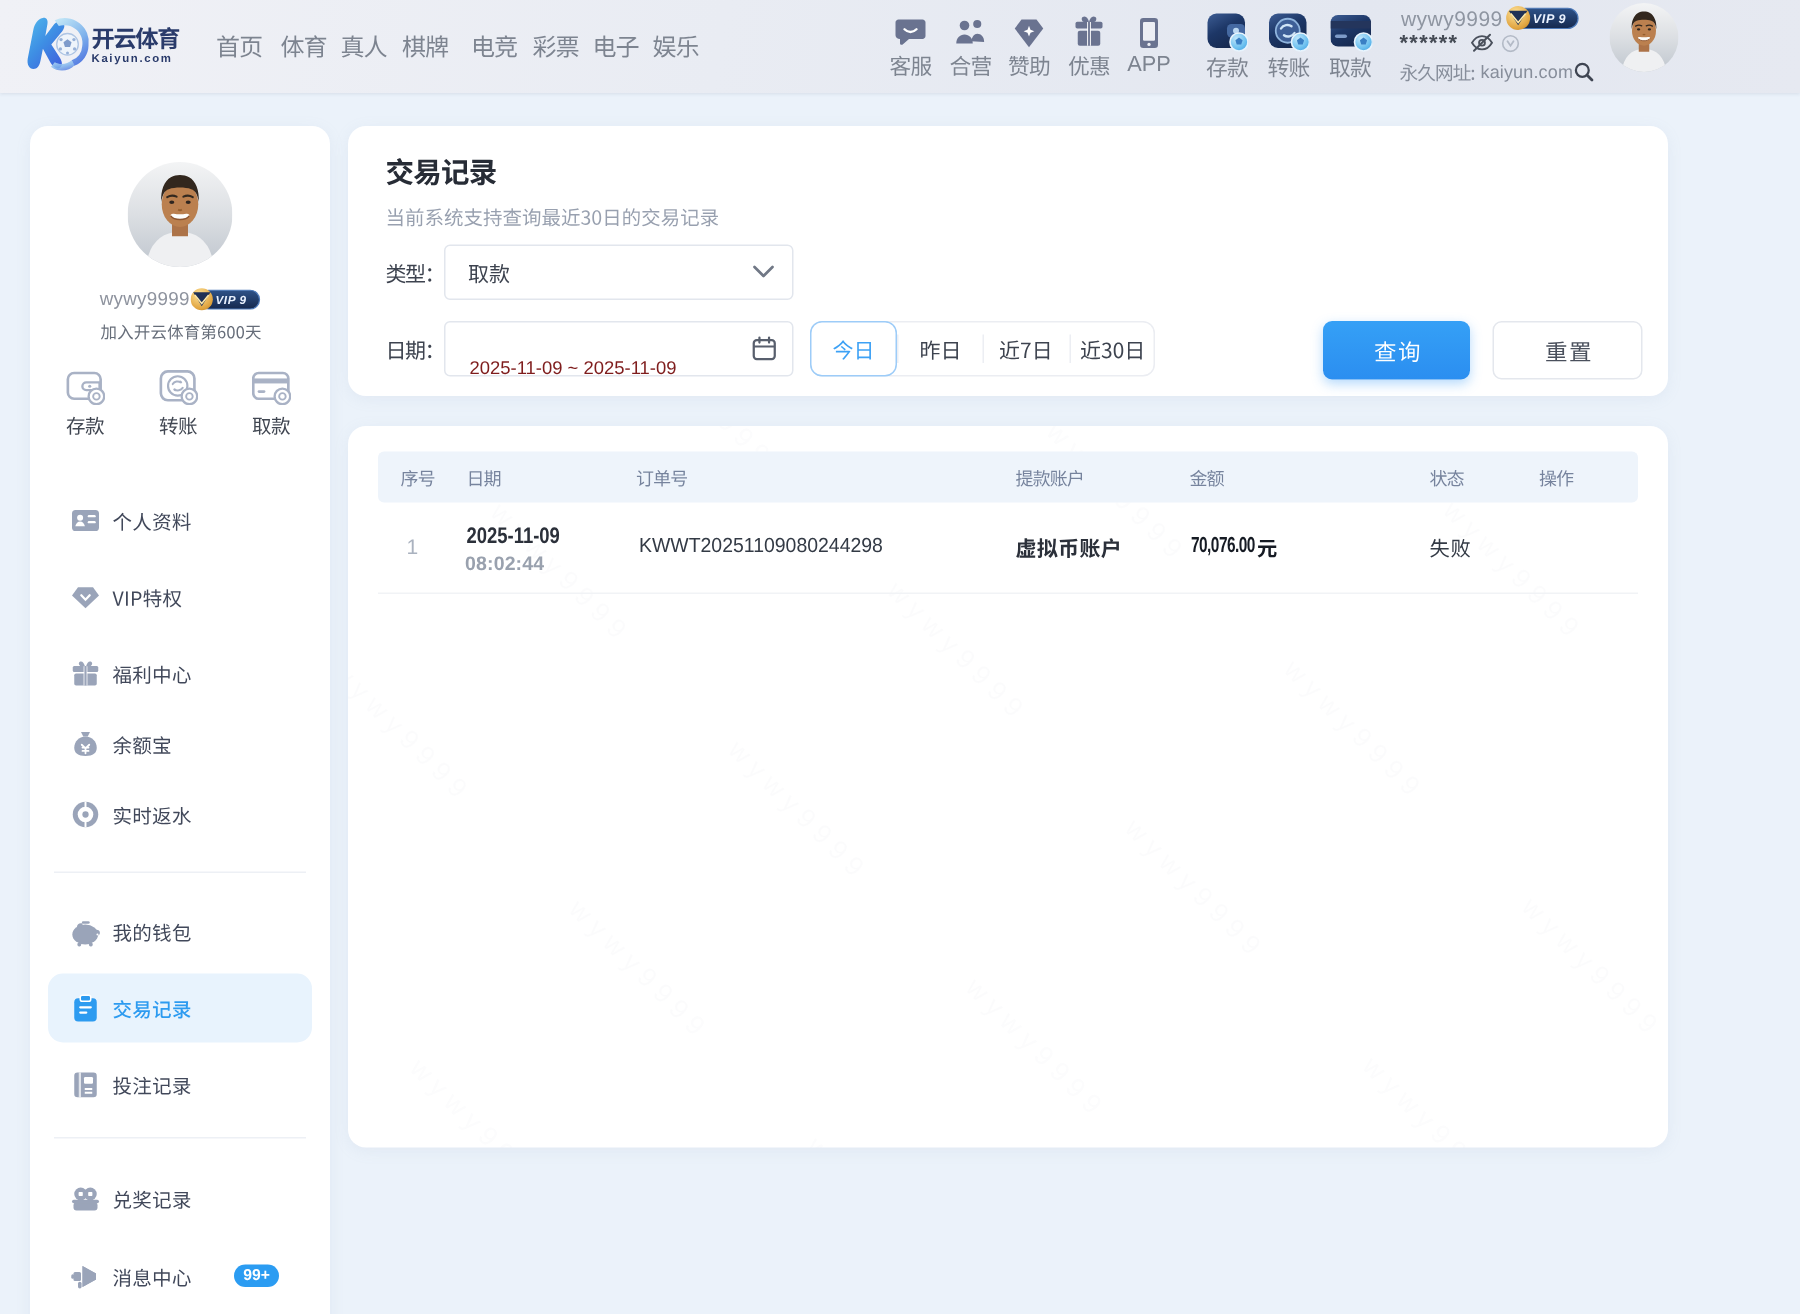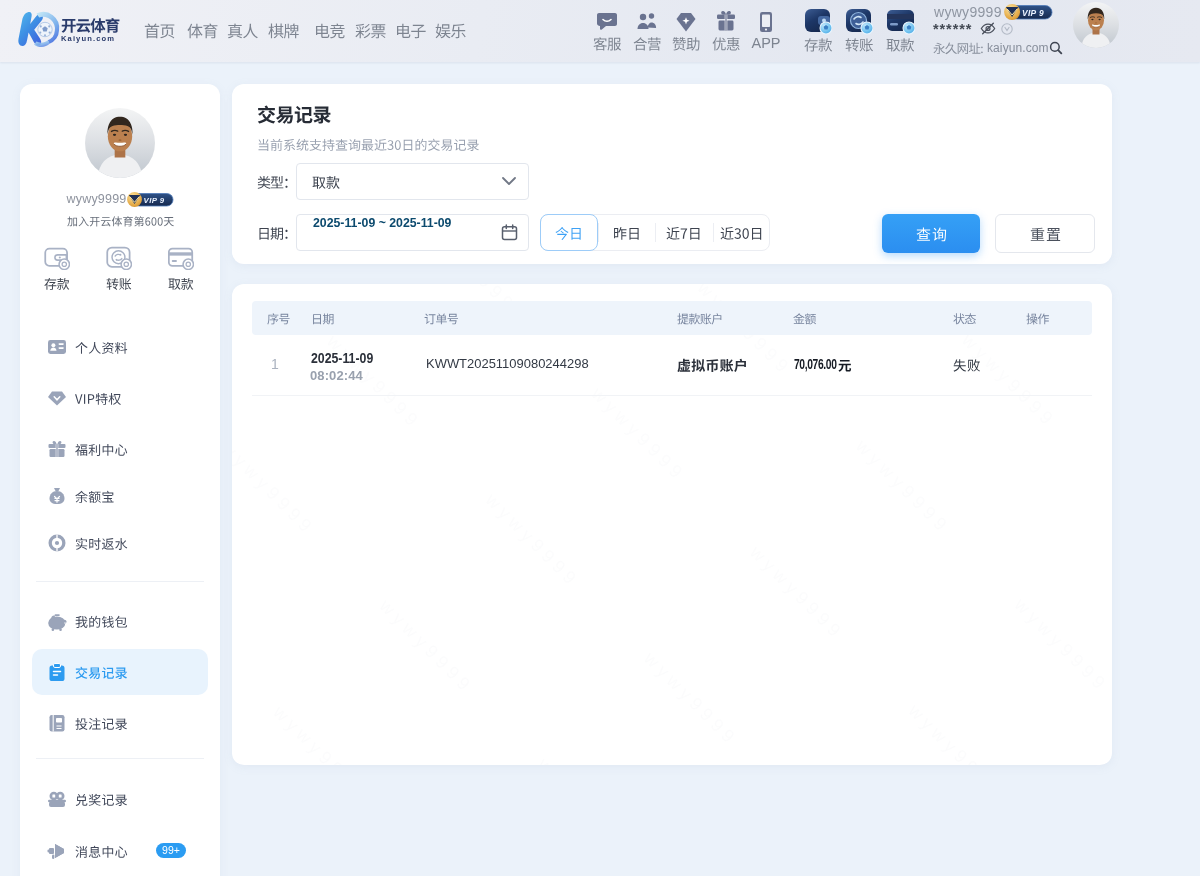--- a/index.html
+++ b/index.html
@@ -625,21 +625,21 @@
   </svg>
 <svg class="t" style="left:75.0px;top:842.0px;" width="53" height="19" viewBox="0 0 53 19">
     <g fill="#41485a" transform="translate(0,14.83) scale(0.013000,-0.013000)">
       <use href="#g78" x="0.0"></use>
       <use href="#g79" x="1015.4"></use>
       <use href="#g55" x="2030.8"></use>
       <use href="#g56" x="3046.2"></use>
     </g>
   </svg>
 <div style="position:absolute;left:156px;top:843px;width:30px;height:15px;background:#2b9cf2;border-radius:8px;"></div>
-<div style="position:absolute;left:171.0px;top:842.6px;transform:translateX(-50%);font-size:10.5px;color:#fff;font-weight:400;letter-spacing:0.0px;line-height:15.8px;white-space:nowrap;">99+</div>
+<div style="position:absolute;left:171.0px;top:842.6px;transform:translateX(-50%);font-size:10.5px;color:#fff;font-weight:700;letter-spacing:0.0px;line-height:15.8px;white-space:nowrap;">99+</div>
 <div style="position:absolute;left:232px;top:84px;width:880px;height:180px;background:#fff;border-radius:12px;box-shadow:0 2px 10px rgba(140,160,190,.10);"></div>
 <svg class="t" style="left:257.0px;top:100.0px;" width="74" height="28" viewBox="0 0 74 28">
     <g fill="#272c36" transform="translate(0,21.79) scale(0.019000,-0.019000)">
       <use href="#g80" x="0.0"></use>
       <use href="#g81" x="973.7"></use>
       <use href="#g82" x="1947.4"></use>
       <use href="#g83" x="2921.1"></use>
     </g>
   </svg>
 <svg class="t" style="left:257.0px;top:135.0px;" width="222" height="19" viewBox="0 0 222 19">
@@ -682,21 +682,21 @@
     <path d="M2 2l6 6 6-6" stroke="#717886" stroke-width="1.8" fill="none" stroke-linecap="round" stroke-linejoin="round"></path>
   </svg>
 <svg class="t" style="left:257.0px;top:222.5px;" width="40" height="20" viewBox="0 0 40 20">
     <g fill="#3d434f" transform="translate(0,15.74) scale(0.014000,-0.014000)">
       <use href="#g95" x="0.0"></use>
       <use href="#g101" x="928.6"></use>
       <use href="#g100" x="1857.1"></use>
     </g>
   </svg>
 <div style="position:absolute;left:296px;top:214px;width:233px;height:37px;background:#fff;border:1px solid #e2e6ed;border-radius:4px;box-sizing:border-box;"></div>
-<div style="position:absolute;left:313.0px;top:214px;font-size:12.3px;color:#0c4a6e;font-weight:700;letter-spacing:0.0px;line-height:18.5px;white-space:nowrap;">2025-11-09&nbsp;~&nbsp;2025-11-09</div>
+<div style="position:absolute;left:313.0px;top:236px;font-size:12.3px;color:#7f1d1d;font-weight:400;letter-spacing:0.0px;line-height:18.5px;white-space:nowrap;">2025-11-09&nbsp;~&nbsp;2025-11-09</div>
 <svg style="position:absolute;left:501px;top:224px" width="17" height="17" viewBox="0 0 17 17">
 <rect x="1.5" y="2.8" width="14" height="12.6" rx="2" fill="none" stroke="#585f6d" stroke-width="1.5"></rect>
 <path d="M1.5 7h14" stroke="#585f6d" stroke-width="1.4"></path>
 <path d="M5.3 1v3.4M11.7 1v3.4" stroke="#585f6d" stroke-width="1.5" stroke-linecap="round"></path>
 </svg>
 <div style="position:absolute;left:540px;top:214px;width:230px;height:37px;background:#fff;border:1px solid #ebedf2;border-radius:8px;box-sizing:border-box;"></div>
 <div style="position:absolute;left:597.5px;top:223px;width:1px;height:19px;background:#eceef3;"></div>
 <div style="position:absolute;left:655.0px;top:223px;width:1px;height:19px;background:#eceef3;"></div>
 <div style="position:absolute;left:712.5px;top:223px;width:1px;height:19px;background:#eceef3;"></div>
 <div style="position:absolute;left:540px;top:214px;width:58px;height:37px;background:#fff;border:1px solid #9dccf8;border-radius:8px;box-sizing:border-box;"></div>

